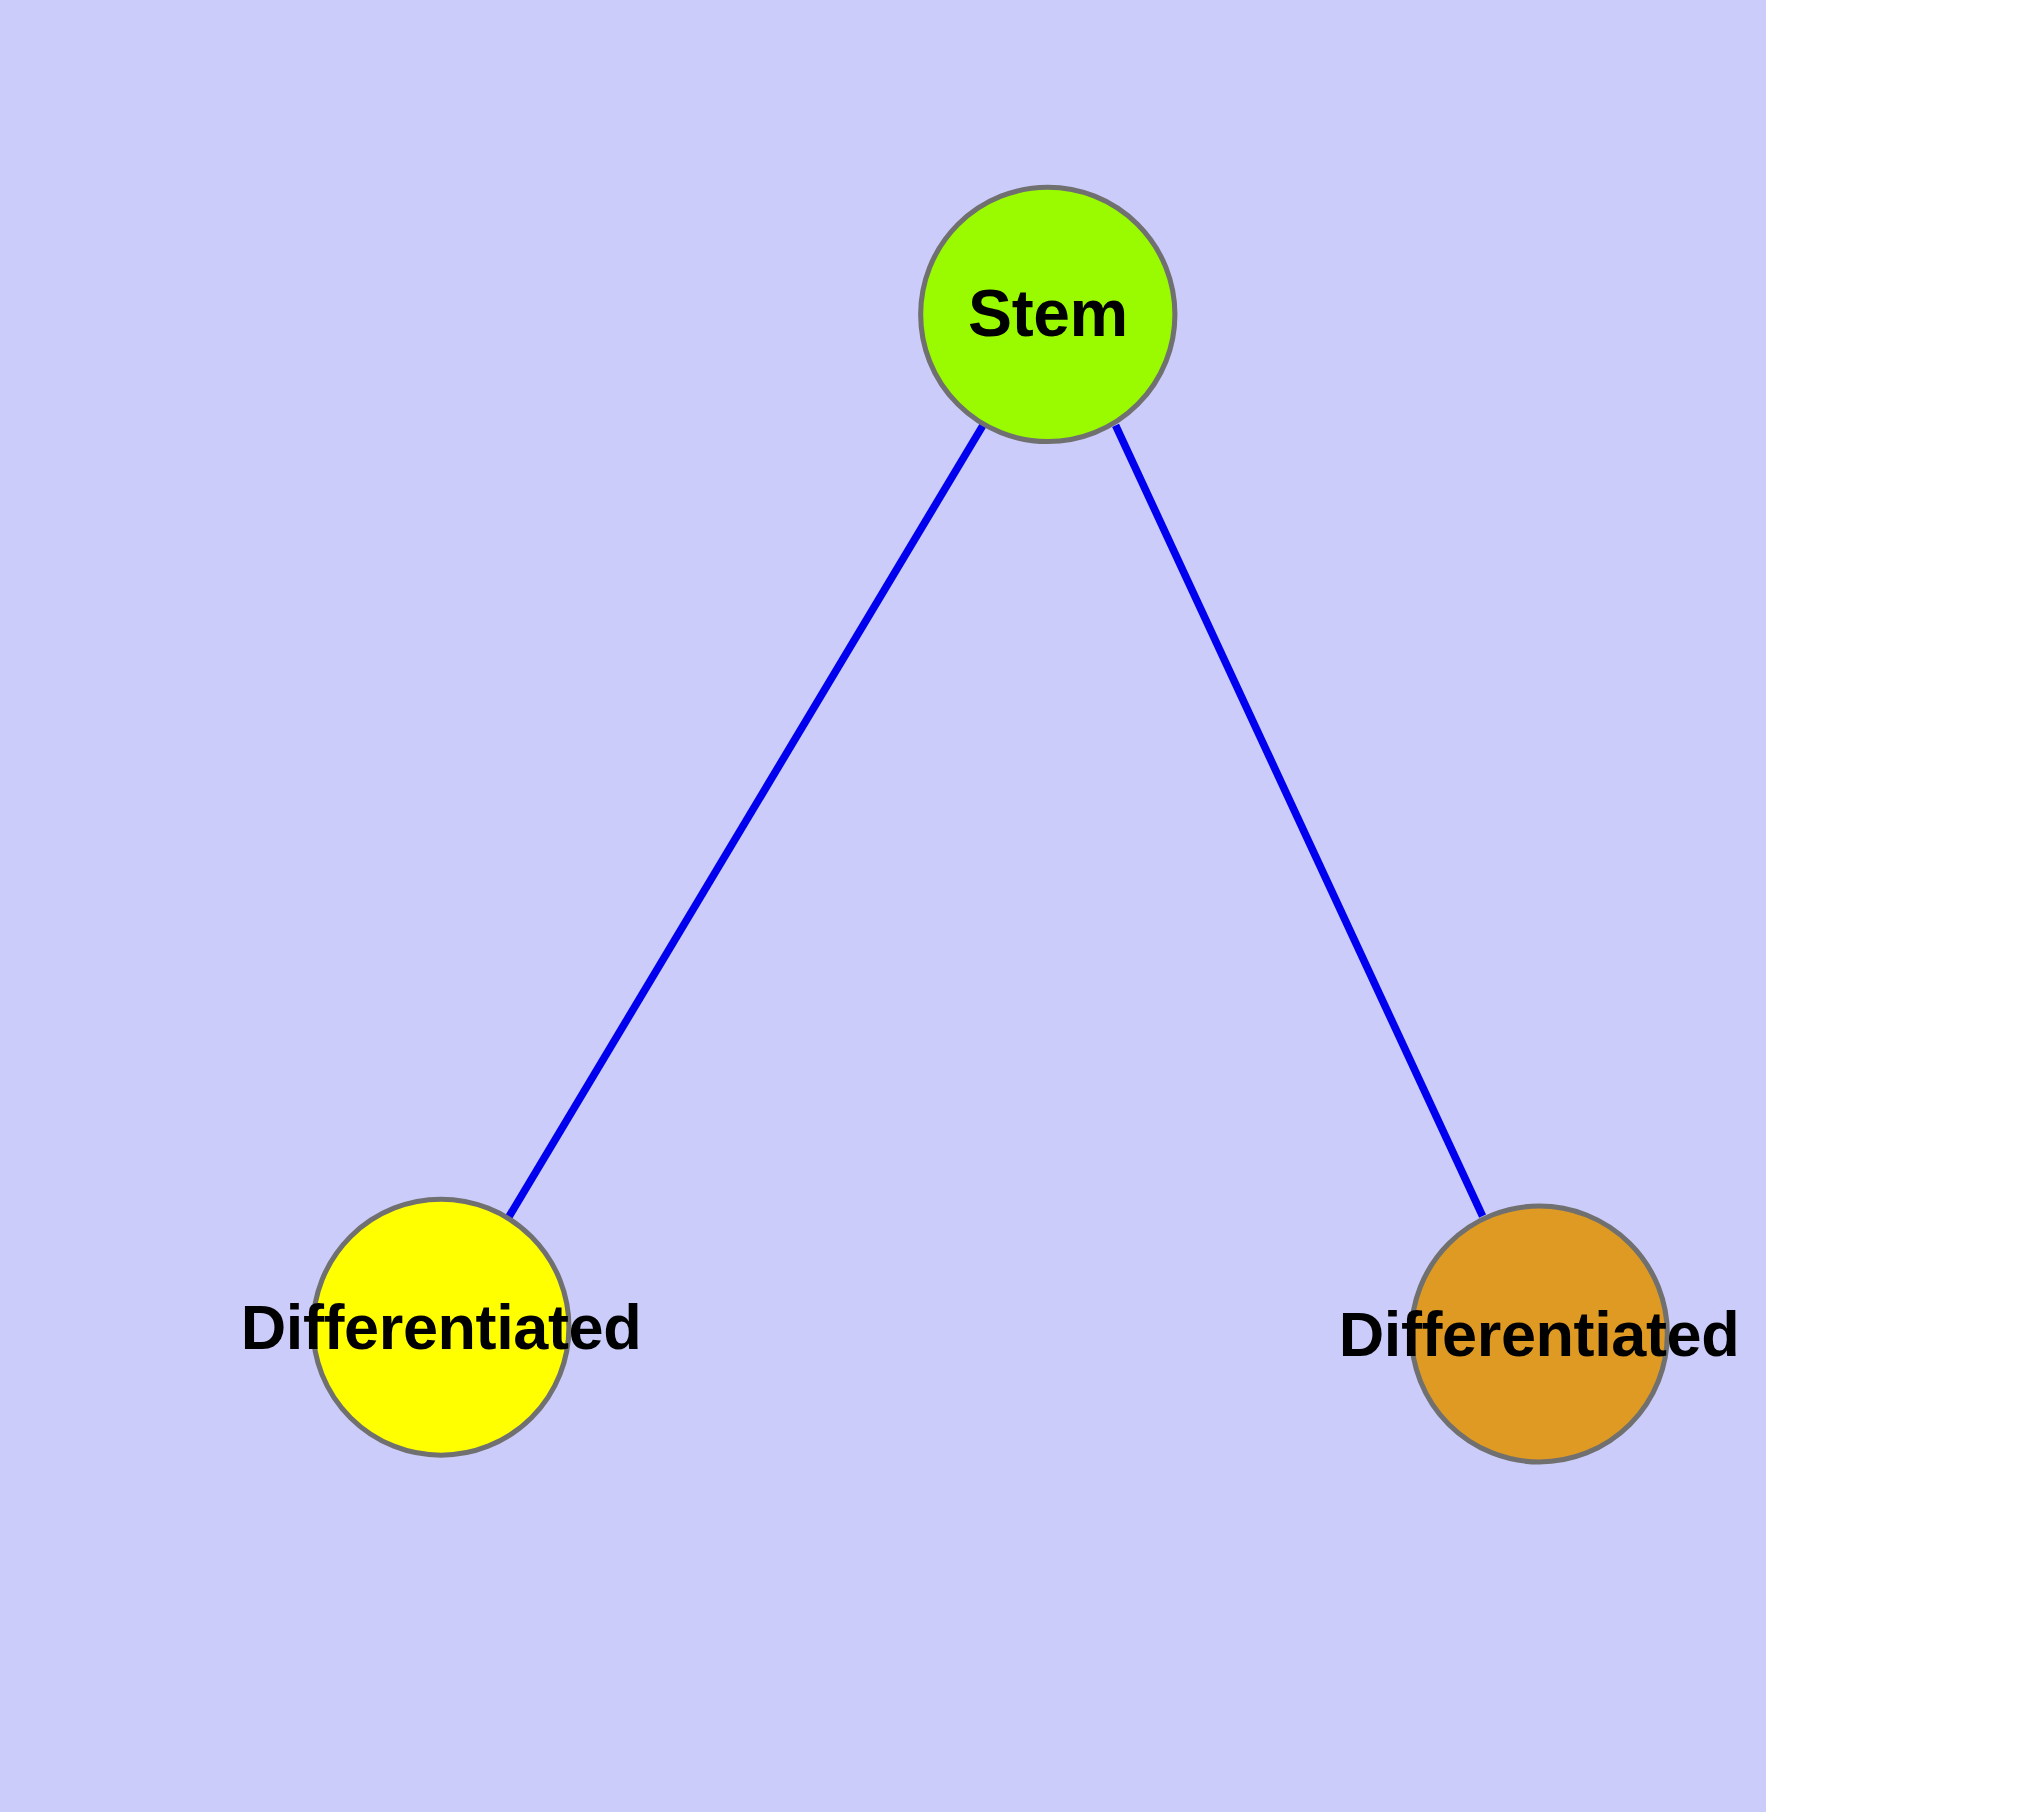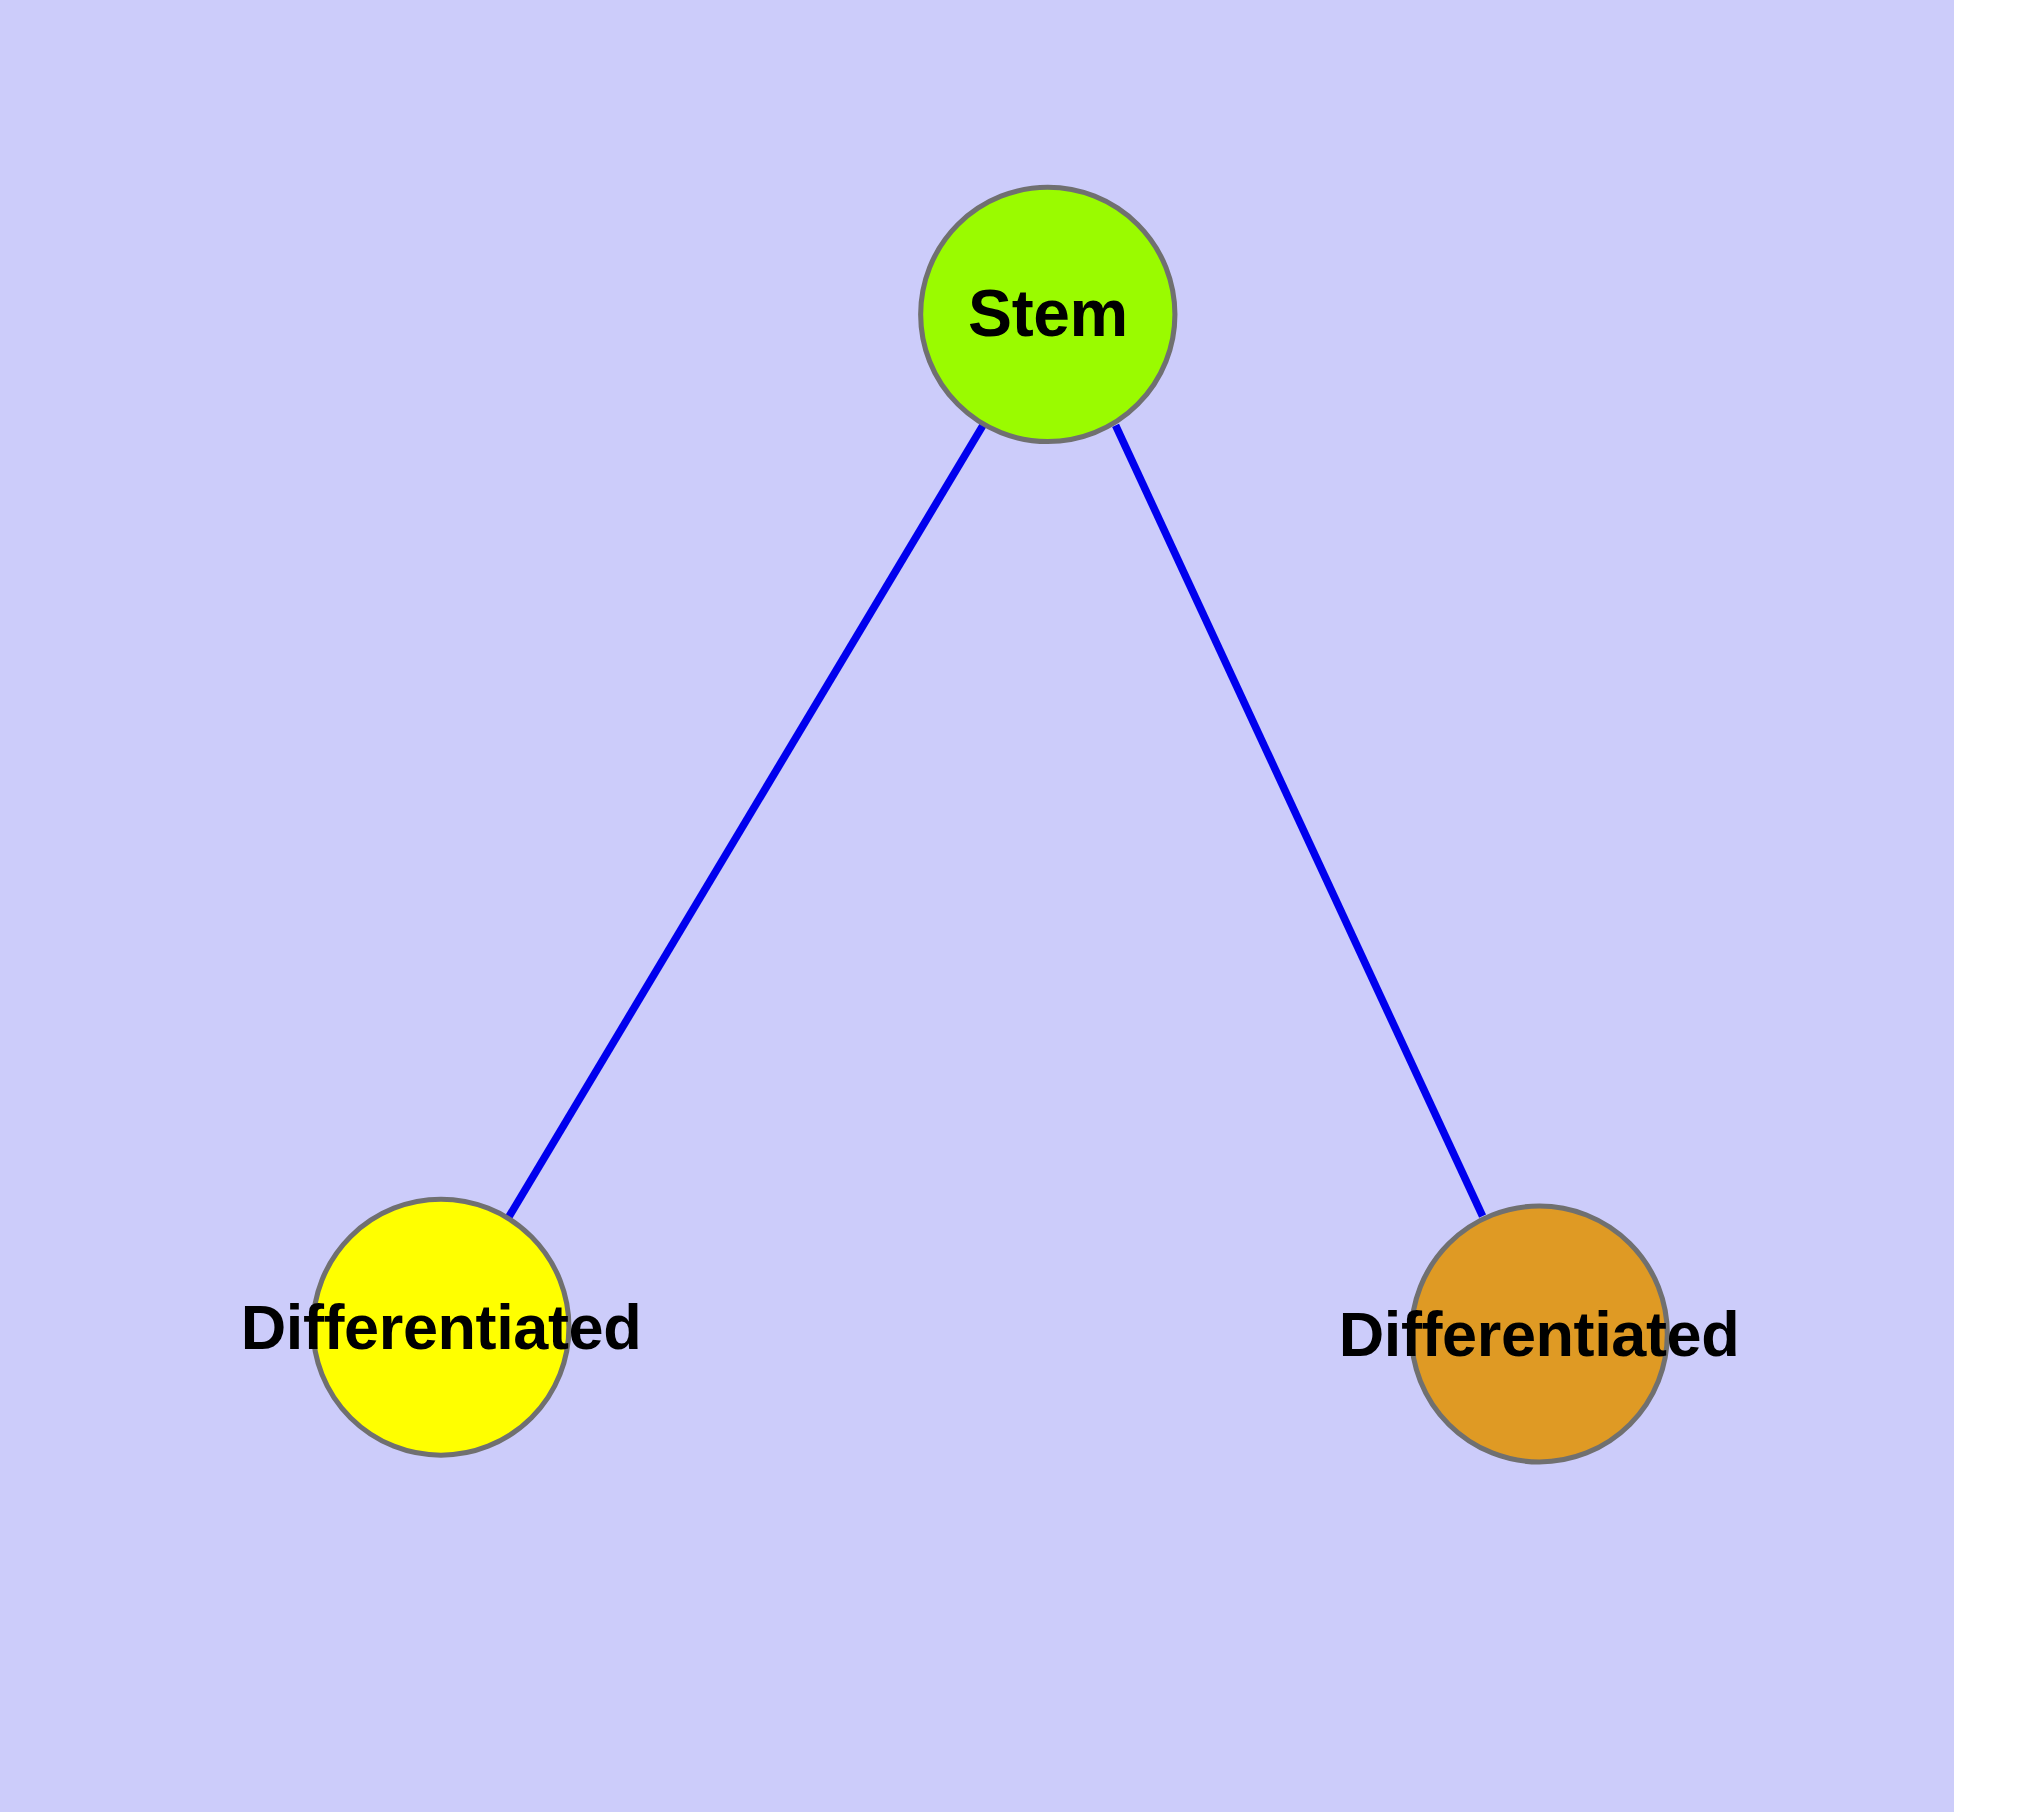--- a/index.html
+++ b/index.html
@@ -2,21 +2,21 @@
 <html style="font-size:13.6px"><head>
 <meta charset="utf-8">
 <style>
   html, body {
     margin: 0;
     padding: 0;
     background: #ffffff;
   }
   #canvas {
     position: relative;
-    width: 1954px;
+    width: 1766px;
     height: 1812px;
     overflow: hidden;
     background: #ccccfa;
     font-family: "Liberation Sans", sans-serif;
   }
   #graph-svg {
     position: absolute;
     left: 0;
     top: 0;
     width: 2021px;

